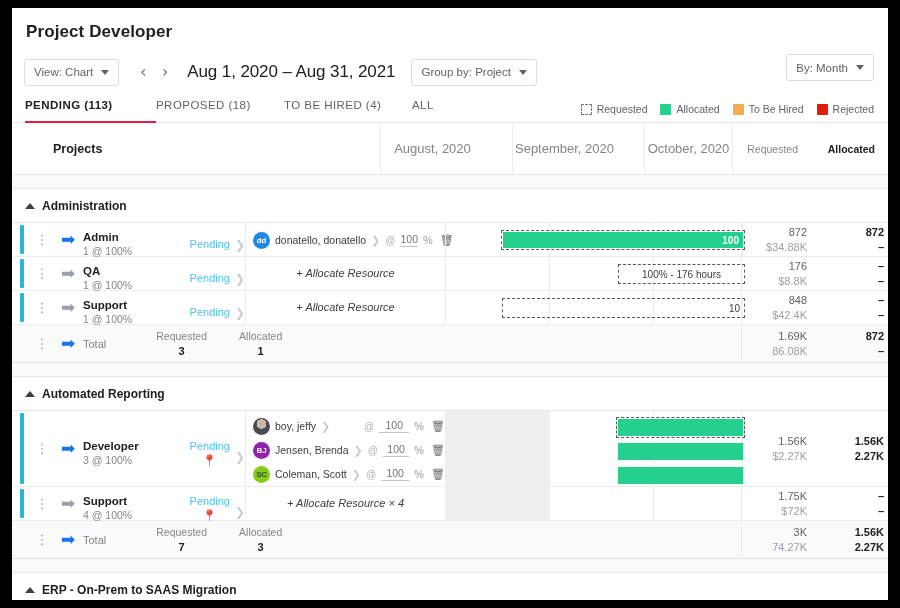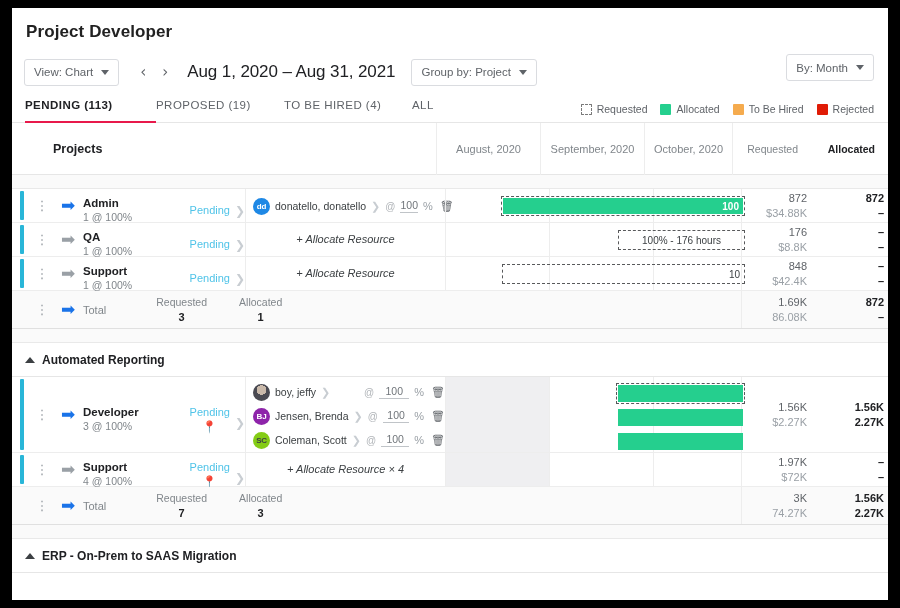--- a/index.html
+++ b/index.html
@@ -124,21 +124,21 @@
   .c-res    { width: 200px; flex: 0 0 200px; border-left: 1px solid #ededed; position: relative; }
   .c-mon    { width: 104px; flex: 0 0 104px; border-left: 1px solid #ededed; position: relative; }
   .c-mon.m3 { width: 88px; flex: 0 0 88px; }
   .c-req    { width: 78px; flex: 0 0 78px; border-left: 1px solid #ededed; text-align: right; padding-right: 12px; }
   .c-alloc  { width: 78px; flex: 0 0 78px; text-align: right; padding-right: 13px; }
 
   .hdr-projects {
     font-size: 12.5px; color: #202124; font-weight: bold;
     padding-left: 0;
   }
-  .hdr-mon { text-align: center; font-size: 11px; color: #80868b; }
+  .hdr-mon { text-align: center; font-size: 13px; color: #80868b; margin-left: 28px; }
   .hdr-right { font-size: 10.5px; color: #80868b; }
   .hdr-right.b { color: #202124; font-weight: bold; }
 
   .spacer-row { height: 14px; background: #fafafa; border-bottom: 1px solid #e9e9e9; }
 
   .group-row {
     height: 34px;
     align-items: center;
     border-bottom: 1px solid #e6e6e6;
     background: #fff;
@@ -260,21 +260,21 @@
       <span class="caret"></span>
     </div>
     <div class="select-btn by-month">
       <span>By: Month</span>
       <span class="caret"></span>
     </div>
   </div>
 
   <div class="tabs">
     <div class="tab active" style="width:131px">PENDING (113)</div>
-    <div class="tab" style="width:128px">PROPOSED (19)</div>
+    <div class="tab" style="width:128px">PROPOSED (18)</div>
     <div class="tab" style="width:128px">TO BE HIRED (4)</div>
     <div class="tab" style="width:128px">ALL</div>
     <div class="tab-underline"></div>
     <div class="legend">
       <div class="legend-item">
         <span class="sw sw-dashed"></span>
         <span>Requested</span>
       </div>
       <div class="legend-item">
         <span class="sw" style="background:#25cf8e"></span>
@@ -298,20 +298,34 @@
       <div class="c-menu"></div>
       <div class="c-arrow hdr-projects" style="justify-content:flex-start;width:auto;flex:0 0 auto;">Projects</div>
       <div style="flex:1"></div>
       <div class="c-mon hdr-mon" style="display:flex;align-items:center;justify-content:center;height:52px;">August, 2020</div>
       <div class="c-mon hdr-mon" style="display:flex;align-items:center;justify-content:center;height:52px;">September, 2020</div>
       <div class="c-mon m3 hdr-mon" style="display:flex;align-items:center;justify-content:center;height:52px;">October, 2020</div>
       <div class="c-req hdr-right" style="display:flex;align-items:center;justify-content:flex-end;height:52px;">Requested</div>
       <div class="c-alloc hdr-right b" style="display:flex;align-items:center;justify-content:flex-end;height:52px;">Allocated</div>
     </div>
     <div class="row spacer-row"></div>
+  <div class="row group-row">
+        <div class="group-label">
+          <span class="chev-up"></span>
+          <span>Administration</span>
+        </div>
+        <div class="group-spacer">
+          <div style="flex: 1 1 0%;"></div>
+          <div class="c-mon"></div>
+          <div class="c-mon"></div>
+          <div class="c-mon m3"></div>
+          <div class="c-req"></div>
+          <div class="c-alloc"></div>
+        </div>
+      </div>
       <div class="row data-row" style="height: 34px;">
         <div class="c-accent">
           <div class="accent-bar"></div>
         </div>
         <div class="c-menu">
           <span class="kebab">⋮</span>
         </div>
         <div class="c-arrow">
           <span class="arrow-ico blue">➡</span>
         </div>
@@ -595,21 +609,21 @@
         </div>
         <div class="c-res">
           <div class="allocate-link">+ Allocate Resource × 4</div>
         </div>
         <div class="c-mon shade"></div>
         <div class="c-mon"></div>
         <div class="c-mon m3"></div>
         <div style="position: absolute; left: 433px; width: 298px; top: 0px; bottom: 0px; pointer-events: none;"></div>
         <div class="c-req">
           <div class="two-line">
-            <div class="v-top">1.97K</div>
+            <div class="v-top">1.75K</div>
             <div class="v-bot">$72K</div>
           </div>
         </div>
         <div class="c-alloc">
           <div class="two-line">
             <div class="v-top b">–</div>
             <div class="v-bot b">–</div>
           </div>
         </div>
       </div>

